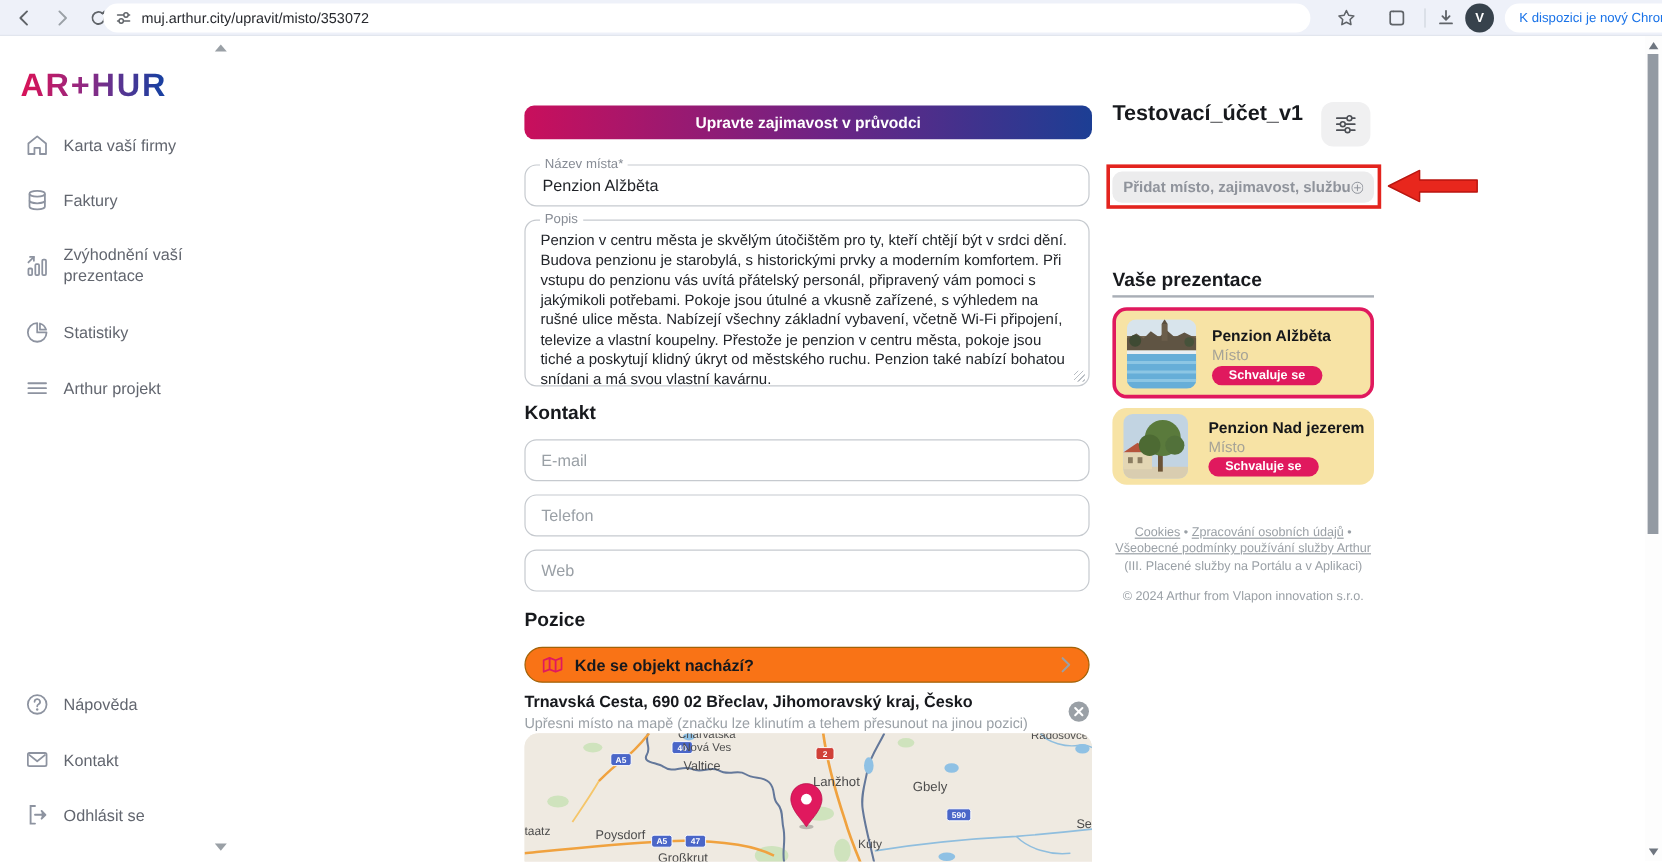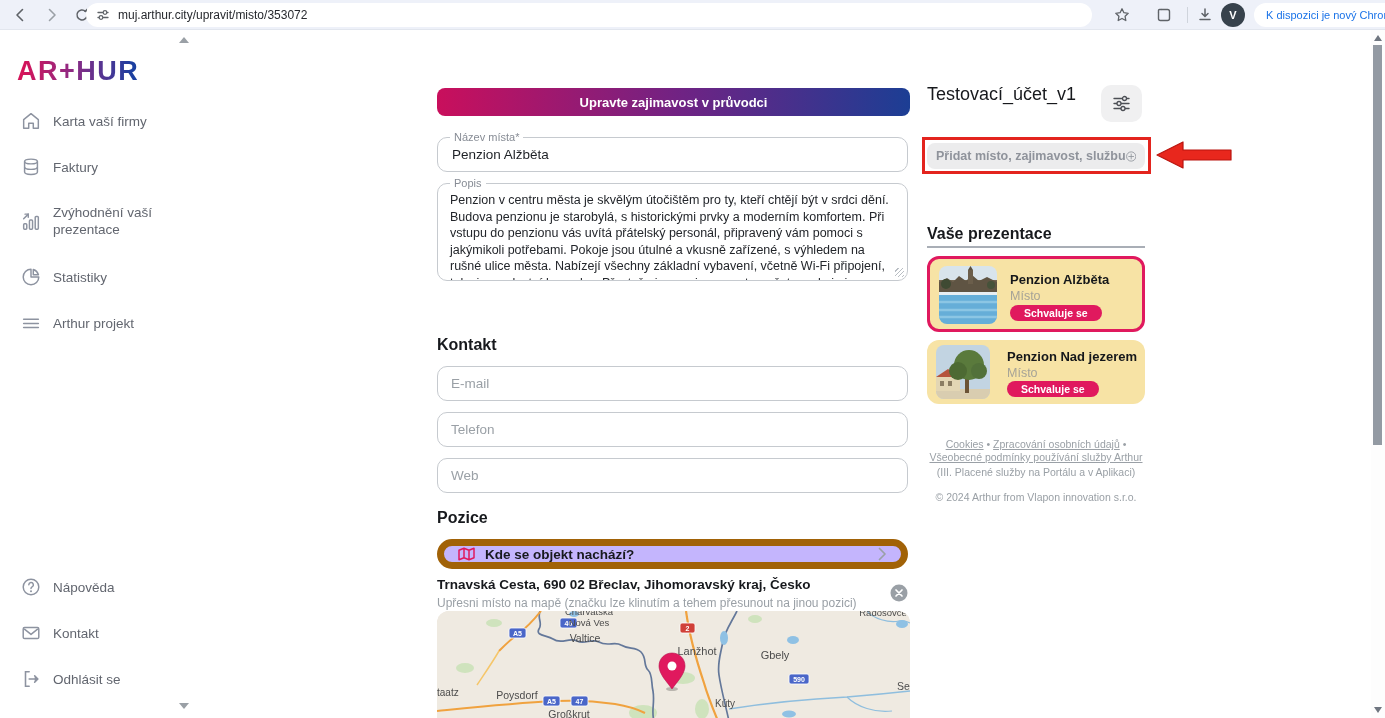--- a/index.html
+++ b/index.html
@@ -41,43 +41,43 @@
   
   .wizard-btn { position:absolute; left:437px; top:88px; width:473px; height:28px; border:none;
                 border-radius:8px; background:linear-gradient(90deg,#c90f5c,#6f2384 52%,#1c3e94);
                 color:#fff; font-weight:bold; font-size:13px; display:flex; align-items:center;
                 justify-content:center; cursor:pointer; font-family:inherit; }
   .field { position:absolute; border:1px solid #c6cacf; border-radius:10px; background:#fff; }
   .flabel { position:absolute; top:-7px; left:12px; background:#fff; padding:0 4px; font-size:11px;
             color:#878c95; white-space:nowrap; }
   .f-name { left:437px; top:137px; width:471px; height:35px; }
   .f-name .val { padding:0 14px; line-height:33px; font-size:13.5px; color:#1e2126; }
-  .f-desc { left:437px; top:183px; width:471px; height:98px; }
+  .f-desc { left:437px; top:183px; width:471px; height:139px; }
   .f-desc textarea { width:100%; height:100%; border:none; outline:none; resize:none; background:transparent;
                      padding:8px 12px 0 12px; font-family:inherit; font-size:12.5px; line-height:16.5px;
                      color:#23262b; border-radius:10px; }
   .resize-grip { position:absolute; right:3px; bottom:3px; width:9px; height:9px;
                  background:repeating-linear-gradient(135deg,transparent,transparent 2px,#b9bec4 2px,#b9bec4 3px); }
   .sec-h { position:absolute; left:437px; font-size:16px; font-weight:bold; color:#17191d; }
   .cinput { position:absolute; left:437px; width:471px; height:35px; border:1px solid #c6cacf;
             border-radius:10px; padding:0 13px; font-size:13.5px; color:#202124; font-family:inherit; outline:none; }
   .cinput::placeholder { color:#9aa0a6; }
-  .loc-btn { position:absolute; left:437px; top:539px; width:471px; height:30px; border:7px solid #a16207;
-             border-radius:15px; background:#c4b5fd; display:flex; align-items:center; padding:0 14px;
+  .loc-btn { position:absolute; left:437px; top:539px; width:471px; height:30px; border:1px solid #a16207;
+             border-radius:15px; background:#f97316; display:flex; align-items:center; padding:0 14px;
              gap:10px; cursor:pointer; font-family:inherit; }
   .loc-btn .t { font-size:13.5px; font-weight:bold; color:#17191d; }
   .addr { position:absolute; left:437px; top:577px; width:440px; font-size:13.5px; font-weight:bold; color:#17191d; }
   .addr-hint { position:absolute; left:437px; top:596px; font-size:12px; color:#9aa0a6; }
   .xcircle { position:absolute; left:890px; top:584px; width:18px; height:18px; cursor:pointer; }
   .mapbox { position:absolute; left:437px; top:611px; width:473px; height:107px; border-radius:12px 12px 0 0;
             overflow:hidden; background:#efeae1; }
   .mlabel { fill:#4c4c4c; font-family:inherit; }
 
   
-  .acct { position:absolute; left:927px; top:84px; font-size:18px; font-weight:normal; color:#17191d; }
+  .acct { position:absolute; left:927px; top:84px; font-size:18px; font-weight:bold; color:#17191d; }
   .sliders-btn { position:absolute; left:1101px; top:85px; width:41px; height:37px; border-radius:10px;
                  background:#f0f0f1; border:none; display:flex; align-items:center; justify-content:center; cursor:pointer; }
   .pbtn { position:absolute; left:927px; width:218px; border:none; border-radius:8px; background:#ececed;
           display:flex; align-items:center; justify-content:space-between; padding:0 9px; cursor:pointer;
           font-family:inherit; }
   .pbtn .t { font-size:12.5px; font-weight:bold; color:#8f939b; white-space:nowrap; }
   .b-place { top:143px; height:26px; }
   .b-event { top:176px; height:24px; }
   .anno-rect { position:absolute; left:922px; top:137px; width:229px; height:37px;
                border:3px solid #e3241e; pointer-events:none; }

